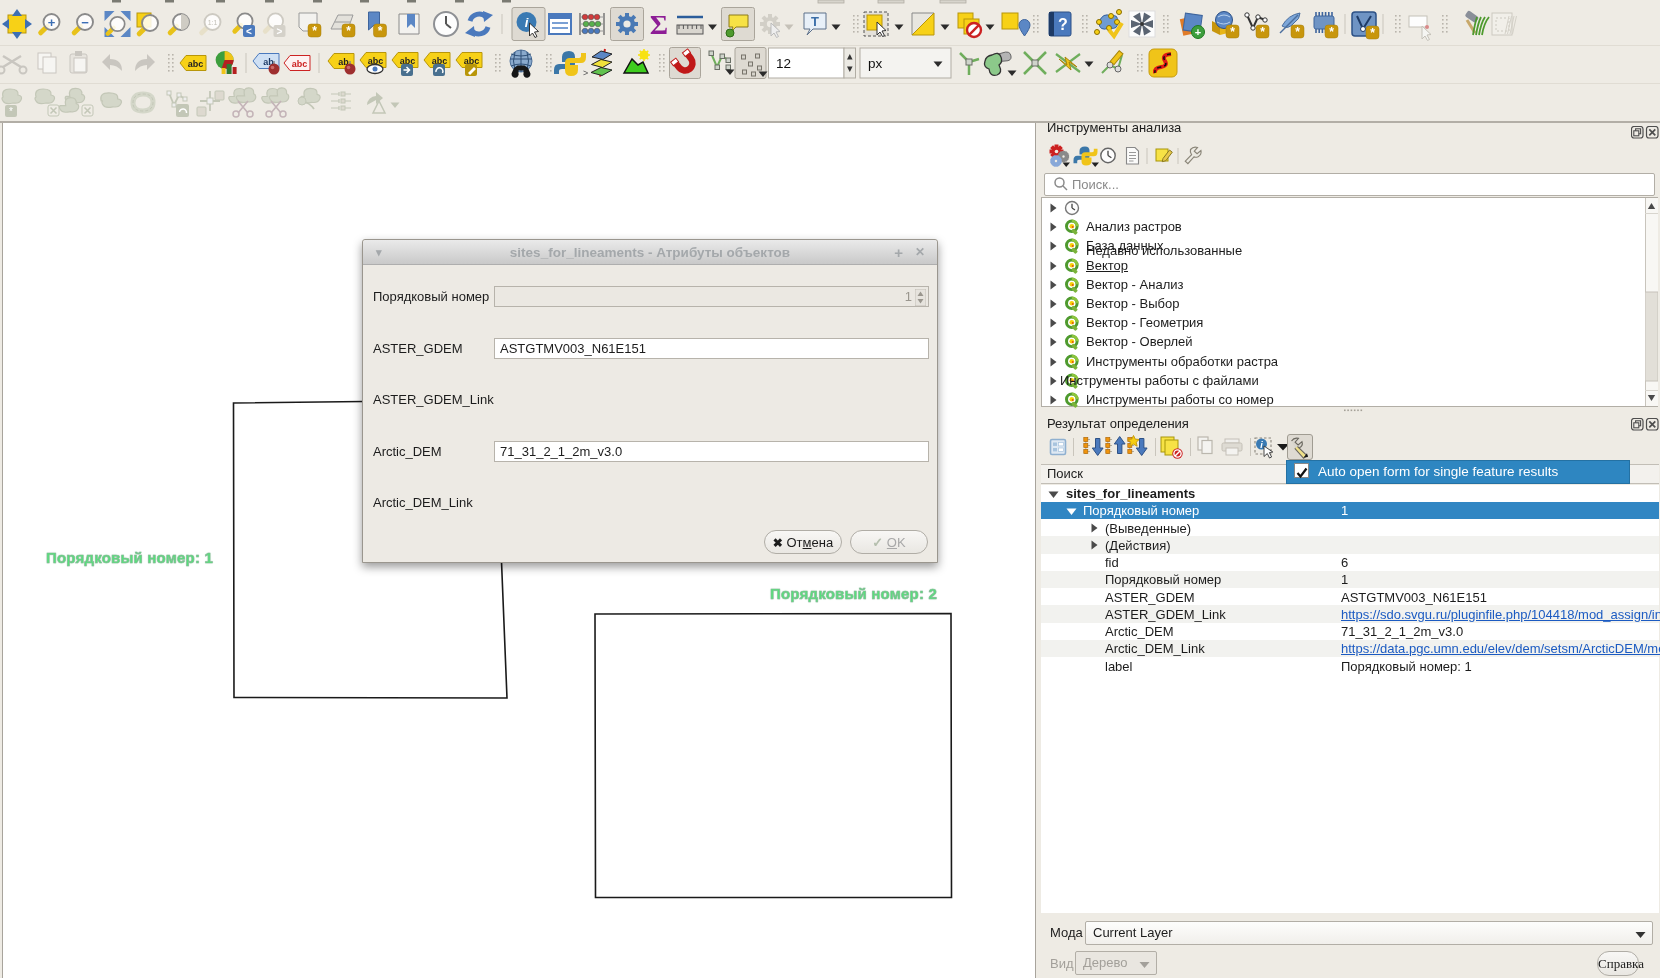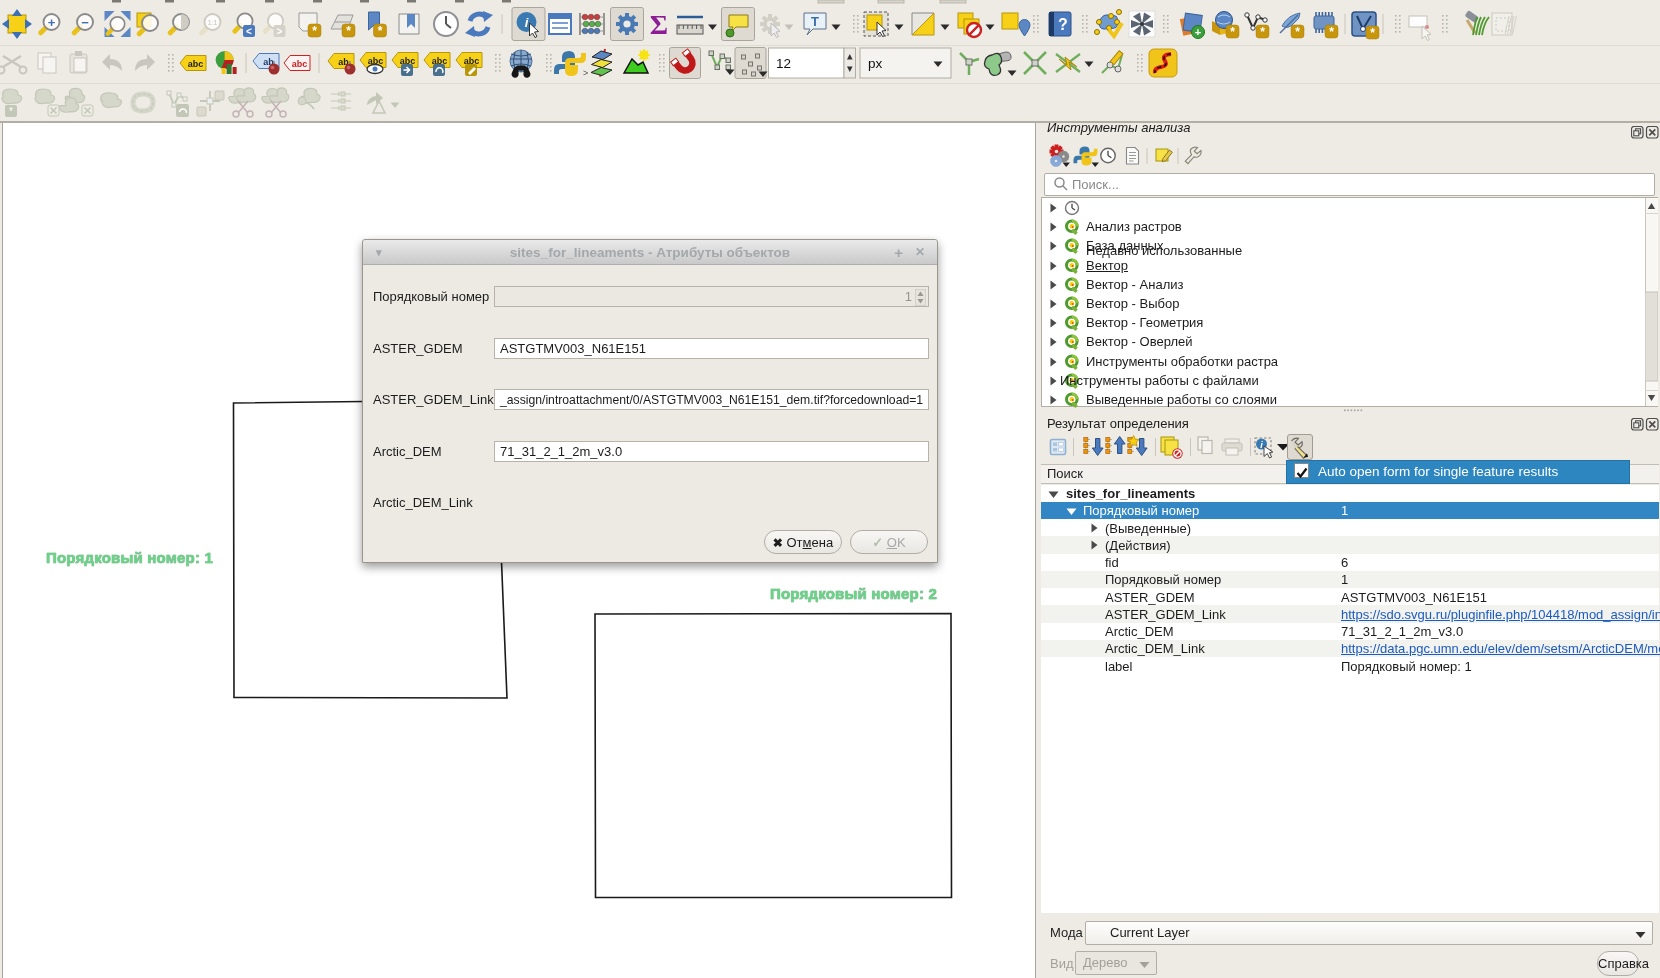--- a/index.html
+++ b/index.html
@@ -542,21 +542,21 @@
 <div id="topline"></div>
 <div id="canvas">
 <svg width="1033" height="855" viewBox="0 0 1033 855">
 <polygon points="230.5,280 492,277 504,575 231,574.5" fill="none" stroke="#1a1a1a" stroke-width="1.6"></polygon>
 <polygon points="592,491 948,490.5 948.5,774.5 592.5,774.5" fill="none" stroke="#1a1a1a" stroke-width="1.6"></polygon>
 </svg>
 <div class="glabel" style="left:43px;top:426px;">Порядковый номер: 1</div>
 <div class="glabel" style="left:767px;top:461.5px;">Порядковый номер: 2</div>
 </div>
 <div id="panel">
-<div class="abs t13" style="left:1047px;top:120px;font-style:italic;">Инструменты анализа</div>
+<div class="abs t13" style="left:1047px;top:120px;">Инструменты анализа</div>
 <svg class="abs" style="left:1631px;top:126px" width="28" height="13" viewBox="0 0 28 13">
       <rect x="0.5" y="0.5" width="11.5" height="11.5" rx="2.5" fill="none" stroke="#4e4e4e" stroke-width="1.2"></rect>
       <rect x="4.6" y="2.8" width="5" height="5" fill="none" stroke="#4e4e4e" stroke-width="1.1"></rect>
       <rect x="2.8" y="4.8" width="5" height="5" fill="#efece6" stroke="#4e4e4e" stroke-width="1.1"></rect>
       <rect x="15.5" y="0.5" width="11.5" height="11.5" rx="2.5" fill="none" stroke="#4e4e4e" stroke-width="1.2"></rect>
       <path d="M 18.3 3.3 l 6 6 m 0 -6 l -6 6" stroke="#4e4e4e" stroke-width="1.7"></path>
     </svg>
 <svg class="abs" style="left:1045px;top:144px" width="170" height="24" viewBox="0 0 170 24">
       <line x1="13.9" y1="7.5" x2="18.5" y2="7.5" stroke="#cc2020" stroke-width="4"></line>
       <line x1="13.2" y1="9.2" x2="16.4" y2="12.4" stroke="#cc2020" stroke-width="4"></line>
@@ -719,21 +719,21 @@
     <svg class="abs" style="left:1048px;top:395.0px" width="10" height="10" viewBox="0 0 10 10">
       <polygon points="2.5,0.5 8.5,5 2.5,9.5" fill="#4a4a4a"></polygon>
     </svg>
     <svg class="abs" style="left:1064px;top:392.0px" width="16" height="16" viewBox="0 0 16 16">
       <circle cx="7.8" cy="7.3" r="5.3" fill="none" stroke="#4e9a2e" stroke-width="3"></circle>
       <path d="M 7.8 2 a 5.3 5.3 0 0 1 5.3 5.3" fill="none" stroke="#8bc43c" stroke-width="3"></path>
       <circle cx="7.8" cy="7.3" r="2.3" fill="#f7d10a"></circle>
       <circle cx="8.7" cy="8" r="1" fill="#e05a10"></circle>
       <rect x="9.3" y="9.3" width="6.2" height="3.5" rx="1" transform="rotate(42 9.3 9.3)" fill="#7ab33a"></rect>
     </svg>
-    <div class="abs t13" style="left:1086px;top:392.0px;">Выведенные работы со слоями</div>
+    <div class="abs t13" style="left:1086px;top:392.0px;">Инструменты работы со номер</div>
 <div class="abs" style="left:1645px;top:198px;width:13px;height:208px;background:#f8f7f4;border-left:1px solid #c8c4bc;"></div>
 <svg class="abs" style="left:1645px;top:198px" width="13" height="208" viewBox="0 0 13 208">
 <polygon points="2.8,11 10.2,11 6.5,5" fill="#4a4a4a"></polygon>
 <line x1="0" y1="15.5" x2="13" y2="15.5" stroke="#d8d5ce"></line>
 <rect x="0" y="94" width="13" height="89" fill="#e2dfd8" stroke="#c6c2ba" stroke-width="1"></rect>
 <polygon points="2.8,197 10.2,197 6.5,203" fill="#4a4a4a"></polygon>
 <line x1="0" y1="192.5" x2="13" y2="192.5" stroke="#d8d5ce"></line>
 </svg>
 <svg class="abs" style="left:1344px;top:409px" width="20" height="3" viewBox="0 0 20 3">
       <g fill="#a5a198">
@@ -848,30 +848,30 @@
     <div class="abs t13 " style="left:1341px;top:589.5px;white-space:nowrap;">ASTGTMV003_N61E151</div>
     <div class="abs t13" style="left:1105px;top:606.75px;">ASTER_GDEM_Link</div>
     <div class="abs t13 link" style="left:1341px;top:606.75px;white-space:nowrap;">https://sdo.svgu.ru/pluginfile.php/104418/mod_assign/int</div>
     <div class="abs t13" style="left:1105px;top:624.0px;">Arctic_DEM</div>
     <div class="abs t13 " style="left:1341px;top:624.0px;white-space:nowrap;">71_31_2_1_2m_v3.0</div>
     <div class="abs t13" style="left:1105px;top:641.25px;">Arctic_DEM_Link</div>
     <div class="abs t13 link" style="left:1341px;top:641.25px;white-space:nowrap;">https://data.pgc.umn.edu/elev/dem/setsm/ArcticDEM/mo</div>
     <div class="abs t13" style="left:1105px;top:658.5px;">label</div>
     <div class="abs t13 " style="left:1341px;top:658.5px;white-space:nowrap;">Порядковый номер: 1</div>
 <div class="abs t13" style="left:1050px;top:925px;">Мода</div>
-<div class="abs combo" style="left:1085px;top:920.5px;width:568px;height:24px;"><span style="padding-left:24px;margin-top:20px;">Current Layer</span>
+<div class="abs combo" style="left:1085px;top:920.5px;width:568px;height:24px;"><span style="padding-left:7px;margin-top:20px;">Current Layer</span>
 <svg class="abs" style="right:6px;top:9px" width="11" height="8" viewBox="0 0 11 8">
         <polygon points="0.5,1 10.5,1 5.5,7" fill="#333"></polygon>
       </svg></div>
 <div class="abs t13" style="left:1050px;top:956px;color:#a3a09a;">Вид</div>
 <div class="abs combo" style="left:1075px;top:950.5px;width:82px;height:24px;background:#e9e6e0;color:#a3a09a;"><span style="padding-left:7px;">Дерево</span>
 <svg class="abs" style="right:6px;top:9px" width="11" height="8" viewBox="0 0 11 8">
         <polygon points="0.5,1 10.5,1 5.5,7" fill="#a3a09a"></polygon>
       </svg></div>
-<div class="abs btn" style="left:1597px;top:950.5px;width:42px;height:25px;">Справка</div>
+<div class="abs btn" style="left:1597px;top:950.5px;width:42px;height:25px;font-family:Liberation Serif, serif;">Справка</div>
 </div>
 <div id="dialog">
 <div id="dtitle"><span id="dchev">▾</span><span>sites_for_lineaments - Атрибуты объектов</span>
 <span id="dplus">+</span><span id="dx">✕</span></div>
 <div class="drow" style="top:46px;">
       <div class="dlabel">Порядковый номер</div>
 <div class="dfield dspin">
         <span style="position:absolute;right:16px;top:2px;color:#9a968e;">1</span>
         <svg class="abs" style="right:2px;top:2px" width="11" height="17" viewBox="0 0 11 17">
           <rect x="0" y="0" width="11" height="17" fill="#e6e3dd" stroke="#bbb7ae" stroke-width="0.8"></rect>
@@ -879,21 +879,20 @@
           <polygon points="2.5,10 8.5,10 5.5,14.5" fill="#9a968e"></polygon>
         </svg>
       </div>
     </div>
 <div class="drow" style="top:97.5px;">
       <div class="dlabel">ASTER_GDEM</div>
 <div class="dfield">ASTGTMV003_N61E151</div>
     </div>
 <div class="drow" style="top:149px;">
       <div class="dlabel">ASTER_GDEM_Link</div>
-<div class="dfield" style="font-size:12.2px;padding-top:3px;">_assign/introattachment/0/ASTGTMV003_N61E151_dem.tif?forcedownload=1</div>
     </div>
 <div class="drow" style="top:200.5px;">
       <div class="dlabel">Arctic_DEM</div>
 <div class="dfield">71_31_2_1_2m_v3.0</div>
     </div>
 <div class="drow" style="top:252px;">
       <div class="dlabel">Arctic_DEM_Link</div>
     </div>
 <div class="btn" style="position:absolute;left:401px;top:290px;width:78px;height:24px;"><b style="font-size:12px;">✖</b>&nbsp;От<u>м</u>ена</div>
 <div class="btn" style="position:absolute;left:487px;top:290px;width:78px;height:24px;color:#a8a8a8;"><span style="color:#b5bfae;font-weight:bold;">✓</span>&nbsp;<u>O</u>K</div>

